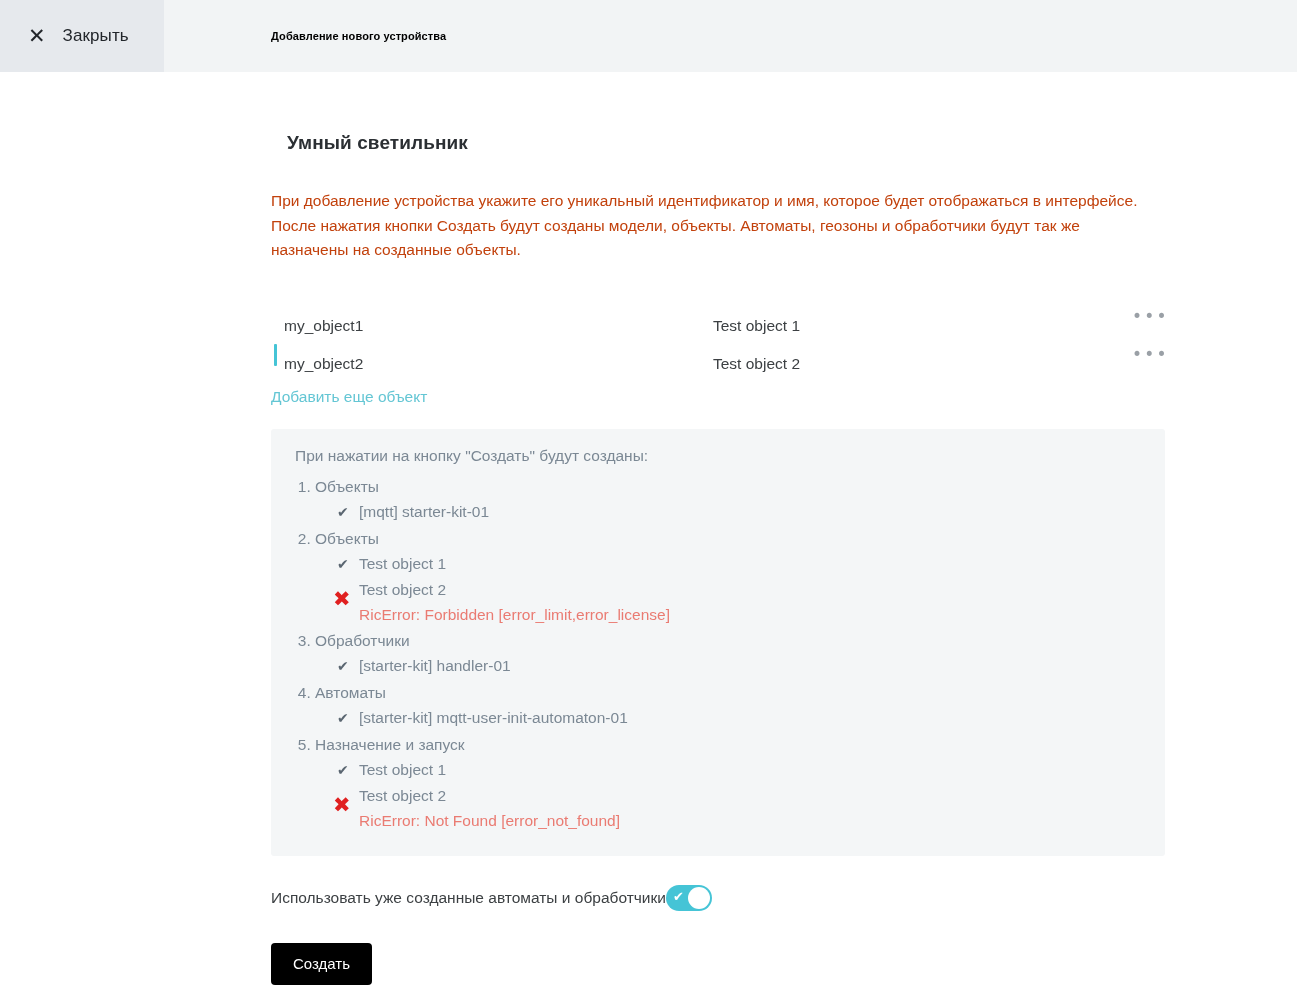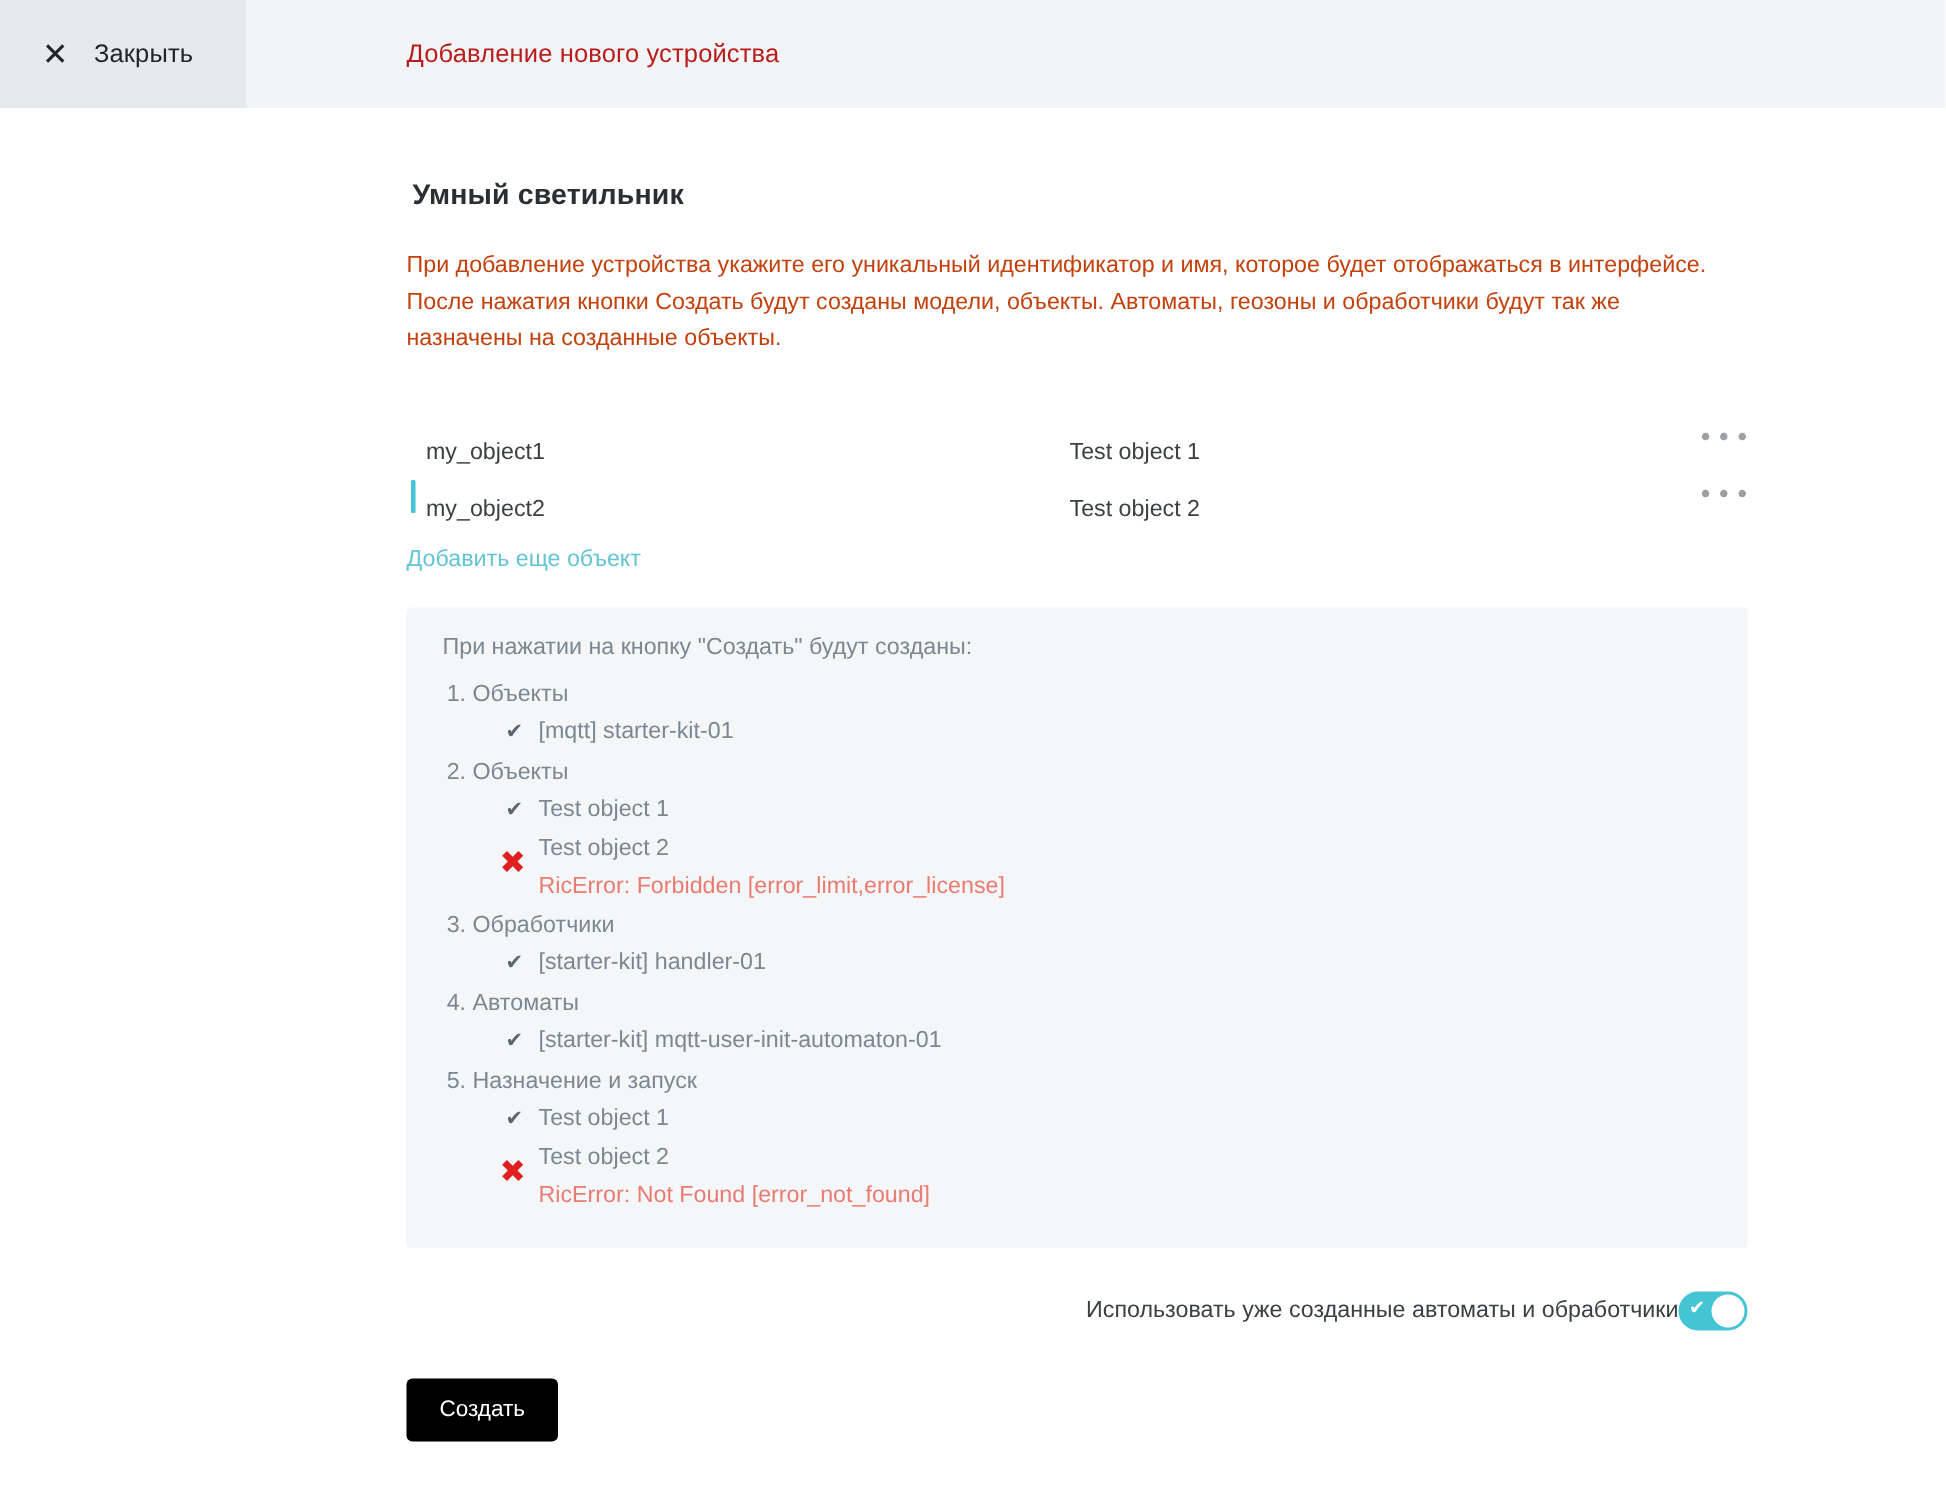--- a/index.html
+++ b/index.html
@@ -45,31 +45,32 @@
   }
   .close-label {
     font-size: 17px;
     color: #22262b;
     letter-spacing: .1px;
   }
   .topbar-title {
     display: flex;
     align-items: center;
     padding-left: 107px;
-    font-size: 17px;
-    color: #b91c1c;
+    font-size: 11px;
+    color: #000000;
     letter-spacing: .1px;
+    font-weight: bold;
   }
 
   
   .content {
     padding: 0 0 0 271px;
   }
   .page-title {
-    margin: 4px;
+    margin: 16px;
     padding-top: 44px;
     font-size: 19px;
     font-weight: bold;
     color: #2b2f33;
     letter-spacing: .1px;
   }
   .intro {
     margin: 0;
     padding-top: 19px;
     width: 882px;
@@ -205,21 +206,21 @@
   .err-msg {
     color: #ea7b72;
   }
 
   
   .toggle-row {
     margin-top: 29px;
     width: 894px;
     display: flex;
     align-items: center;
-    justify-content: flex-end;
+    justify-content: flex-start;
   }
   .toggle-label {
     font-size: 15.5px;
     color: #3c4043;
   }
   .switch {
     width: 46px;
     height: 26px;
     border-radius: 13px;
     background: #45c4d6;

